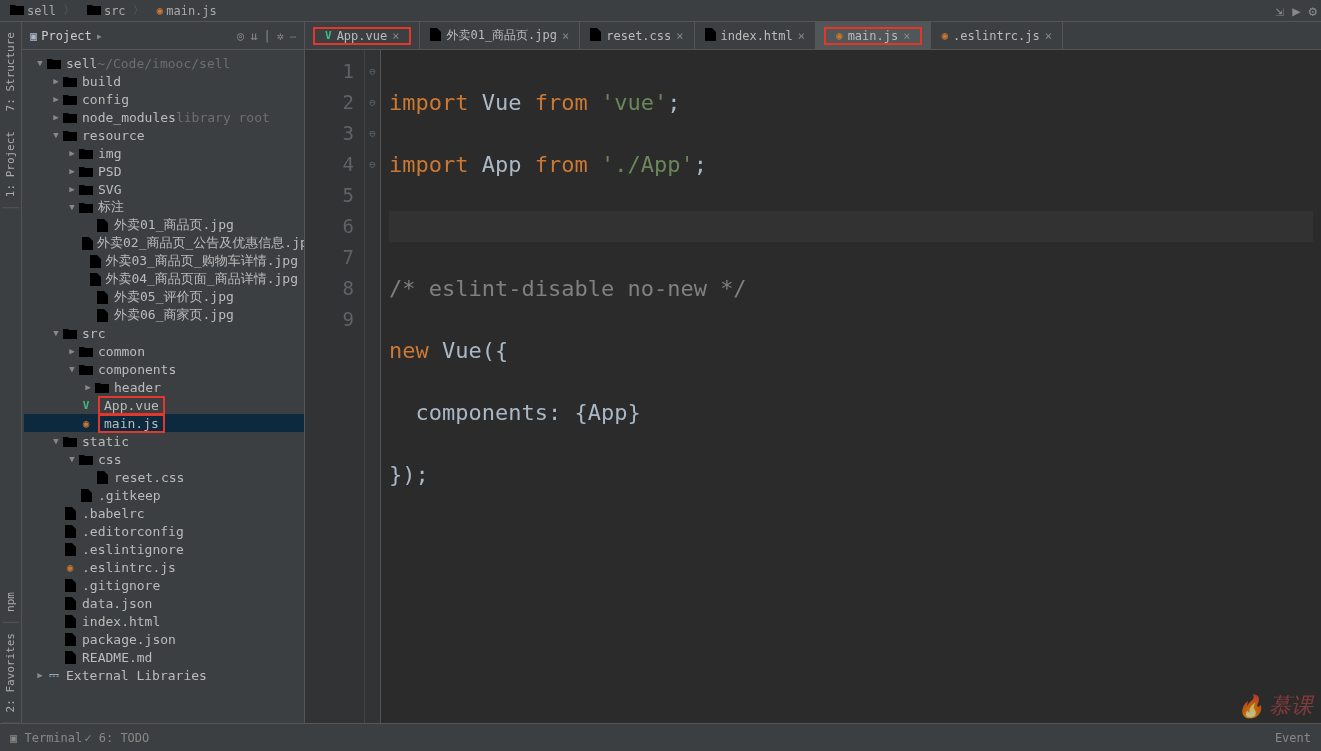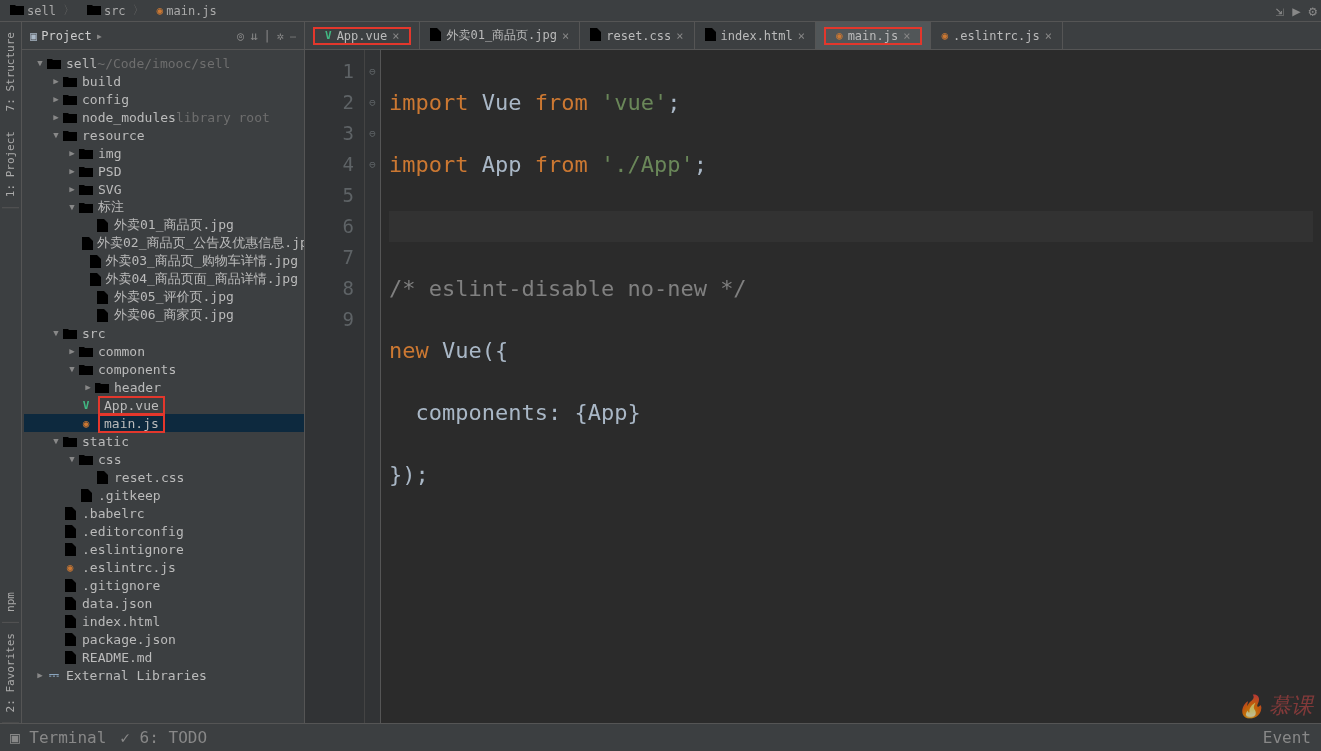--- a/index.html
+++ b/index.html
@@ -37,21 +37,21 @@
 .gutter { width:60px; background:#313335; text-align:right; padding-right:10px; padding-top:6px; font-size:19px; line-height:31px; color:#5e6366; border-right:1px solid #444; }
 .fold-col { width:16px; background:#313335; border-right:1px solid #555; padding-top:6px; line-height:31px; font-size:11px; text-align:center; color:#5e6366; }
 .code { flex:1; padding:6px 8px; font-size:22px; line-height:31px; font-family:Menlo, Monaco, monospace; white-space:pre; position:relative; }
 .code .line { height:31px; }
 .code .line.current { background:#323232; }
 .kw { color:#cc7832; }
 .str { color:#6a8759; }
 .com { color:#808080; }
 .id { color:#a9b7c6; }
 .under { text-decoration-color:#606060; }
-.status-bar { height:28px; background:#3c3f41; border-top:1px solid #555; display:flex; align-items:center; padding:0 10px; gap:14px; color:#888; font-size:16px; }
+.status-bar { height:28px; background:#3c3f41; border-top:1px solid #555; display:flex; align-items:center; padding:0 10px; gap:2px; color:#888; font-size:12px; }
 .status-bar .right { margin-left:auto; display:flex; gap:12px; align-items:center; }
 .watermark { position:absolute; right:8px; bottom:30px; color:#a74040; font-size:22px; font-style:italic; opacity:0.7; display:flex; align-items:center; gap:4px; }
 .folder-svg { width:14px; height:11px; }
 .file-svg { width:11px; height:13px; }
 </style>
 </head>
 <body>
 
 <div class="ide">
 

